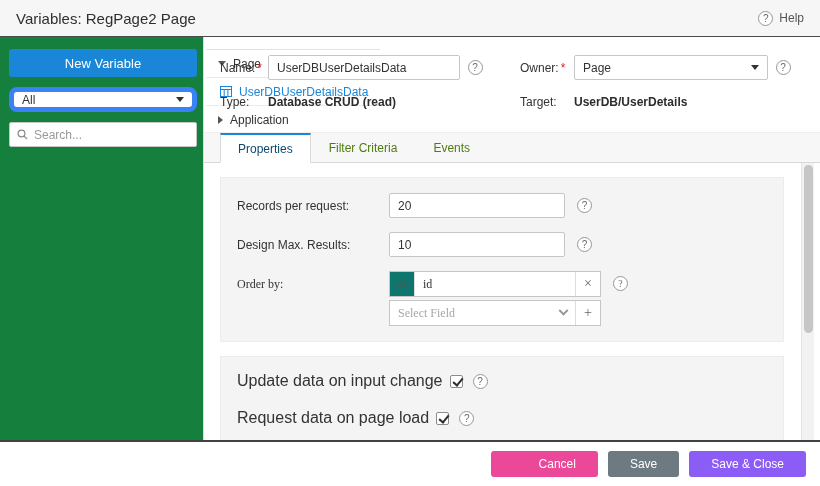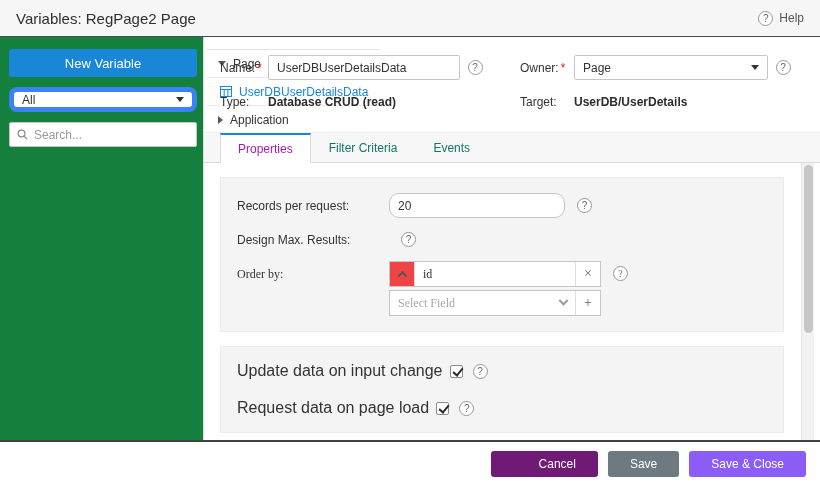--- a/index.html
+++ b/index.html
@@ -57,37 +57,37 @@
   .txt-input { height:25px; border:1px solid #c6c6c6; border-radius:2px; padding:0 8px; font-size:12px;
                font-family:inherit; color:#333; width:100%; outline:none; }
   .fselect { height:25px; border:1px solid #c6c6c6; border-radius:2px; display:flex; align-items:center;
              justify-content:space-between; padding:0 8px; background:#fff; cursor:pointer; }
   .help-cell { display:flex; justify-content:center; }
   .bold-val { font-weight:bold; font-size:12px; color:#2d2d2d; }
 
   
   .tabs { height:31px; flex:0 0 auto; background:#f7f7f7; border-bottom:1px solid #d9d9d9;
           display:flex; align-items:stretch; padding-left:16px; border-top:1px solid #efefef; }
-  .tab { padding:0 17px; display:flex; align-items:center; font-size:12px; color:#0f766e; cursor:pointer;
+  .tab { padding:0 17px; display:flex; align-items:center; font-size:12px; color:#4d7c0f; cursor:pointer;
          border:1px solid transparent; border-top-width:2px; }
   .tab.active { background:#fff; border-color:#d9d9d9; border-top:2px solid #1a86d8;
-                border-bottom-color:#fff; margin-bottom:-1px; color:#a21caf; }
+                border-bottom-color:#fff; margin-bottom:-1px; color:#0c4a6e; }
 
   
   .props { flex:1 1 auto; position:relative; padding:14px 36px 0 16px; overflow:hidden; background:#fff; }
   .panel { background:#f4f4f4; border:1px solid #ececec; padding:15px 14px 15px 16px; margin-bottom:14px; }
   .prow { display:flex; align-items:center; margin-bottom:14px; }
   .prow:last-child { margin-bottom:0;font-family:Liberation Serif, serif; }
   .plabel { width:152px; flex:0 0 152px; font-size:12px; color:#333; }
   .pinput { width:176px; height:25px; border:1px solid #c6c6c6; background:#fff; padding:0 8px;
-            font-size:12px; font-family:inherit; color:#333; outline:none; border-radius:10px; }
+            font-size:12px; font-family:inherit; color:#333; outline:none; border-radius:2px; }
   .prow .qmark { margin-left:12px; }
 
   .ob-wrap { display:flex; flex-direction:column; }
-  .ob-box { display:flex; border:1px solid #c6c6c6; background:#ef4444; height:26px; width:212px;justify-content:flex-end; }
+  .ob-box { display:flex; border:1px solid #c6c6c6; background:#0f766e; height:26px; width:212px;justify-content:flex-end; }
   .ob-box.rowb { margin-top:3px; }
   .ob-sort { width:25px; flex:0 0 25px; border-right:1px solid #ddd; display:flex; align-items:center;
              justify-content:center; cursor:pointer; }
   .chev-up { width:7px; height:7px; border-left:2px solid #555; border-top:2px solid #555;
              transform:rotate(45deg) translate(1px,1px); }
   .chev-down-sm { width:7px; height:7px; border-right:2px solid #999; border-bottom:2px solid #999;
                   transform:rotate(45deg) translate(-2px,-2px); }
   .ob-field { flex:1; min-width:0; border:none; outline:none; padding:0 8px; font-size:12px; font-family:inherit; color:#333; }
   .ob-cellbtn { width:25px; flex:0 0 25px; border-left:1px solid #ddd; display:flex; align-items:center;
                 justify-content:center; color:#666; font-size:14px; cursor:pointer; background:#fff; }
@@ -105,21 +105,21 @@
 
   .scrollbar { position:absolute; top:0; right:6px; bottom:0; width:13px; background:#f2f2f2;
                border-left:1px solid #e4e4e4; }
   .scroll-thumb { position:absolute; top:2px; left:2px; width:9px; height:168px; background:#c6c6c6; border-radius:5px; }
 
   
   .footer { height:46px; flex:0 0 auto; border-top:2px solid #424242; display:flex; align-items:center;
             justify-content:flex-end; gap:10px; padding:0 14px; background:#fff; }
   .btn { height:26px; border:none; border-radius:3px; color:#fff; font-size:12px; font-family:inherit;
          cursor:pointer; padding:0 22px; }
-  .btn-cancel { background:#701a75;padding-left:48px; }
+  .btn-cancel { background:#ec4899;padding-left:48px; }
   .btn-save { background:#6d7a81; }
   .btn-savec { background:#8b5cf6; }
 </style>
 </head>
 <body>
 
 <div class="app">
 
   <header class="header">
     <div class="title">Variables: RegPage2 Page</div>
@@ -212,20 +212,21 @@
       <div class="props">
 
         <div class="panel">
           <div class="prow">
             <div class="plabel">Records per request:</div>
             <input class="pinput" value="20" style="">
             <span class="qmark">?</span>
           </div>
           <div class="prow">
             <div class="plabel">Design Max. Results:</div>
+            <input class="pinput" value="10" style="">
             <span class="qmark">?</span>
           </div>
           <div class="prow" style="align-items:flex-start">
             <div class="plabel" style="margin-top:6px">Order by:</div>
             <div class="ob-wrap">
               <div class="ob-box">
                 <div class="ob-sort">
                   <span class="chev-up"></span>
                 </div>
                 <input class="ob-field" value="id" style="">

